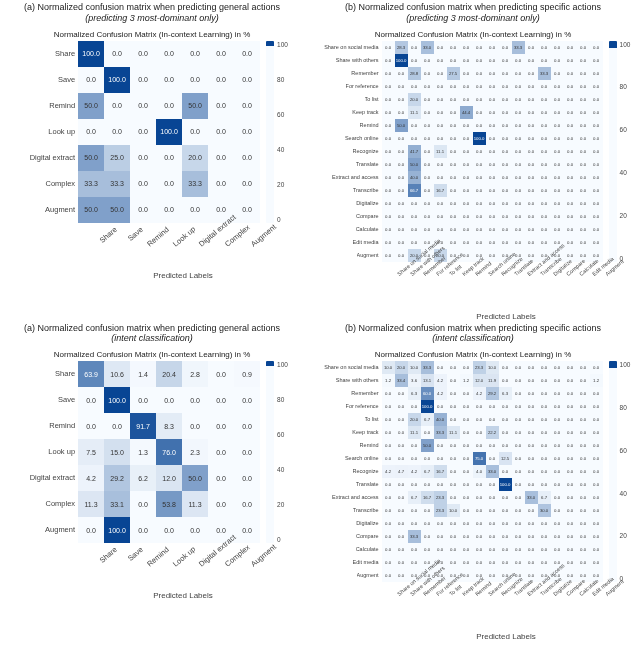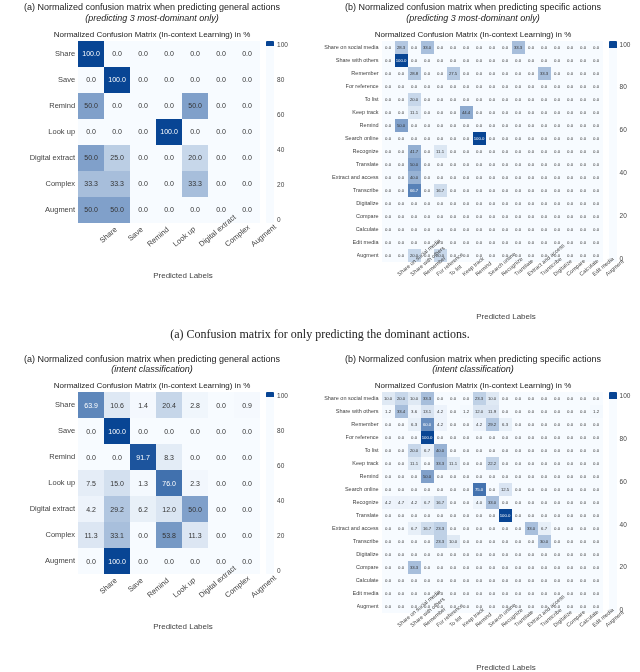--- a/index.html
+++ b/index.html
@@ -1295,23 +1295,20 @@
                 <span style="width: 13px; font-size: 5.5px; top: 2px; left: -2.6px;">Edit media</span>
                 <span style="width: 13px; font-size: 5.5px; top: 2px; left: -2.6px;">Augment</span>
               </div>
             </div>
             <div class="xaxis-title" style="width: 287px; padding-left: 66px;">Predicted Labels</div>
           </div>
         </div>
     </div>
   </div>
 
-  <div class="caption">
-    <span class="tag">(a) Confusion matrix for only predicting the dominant actions.</span>
-  </div>
 
   <div class="row">
     <div class="panel general">
       <div class="subtitle-small">
         <span>(a) Normalized confusion matrix when predicting general actions</span><br>
         <span class="italic">(intent classification)</span>
       </div>
       <div class="plot-title">Normalized Confusion Matrix (In-context Learning) in %</div>
       <div class="plot-with-colorbar">
           <div style="display: flex; flex-direction: column; align-items: center;">

